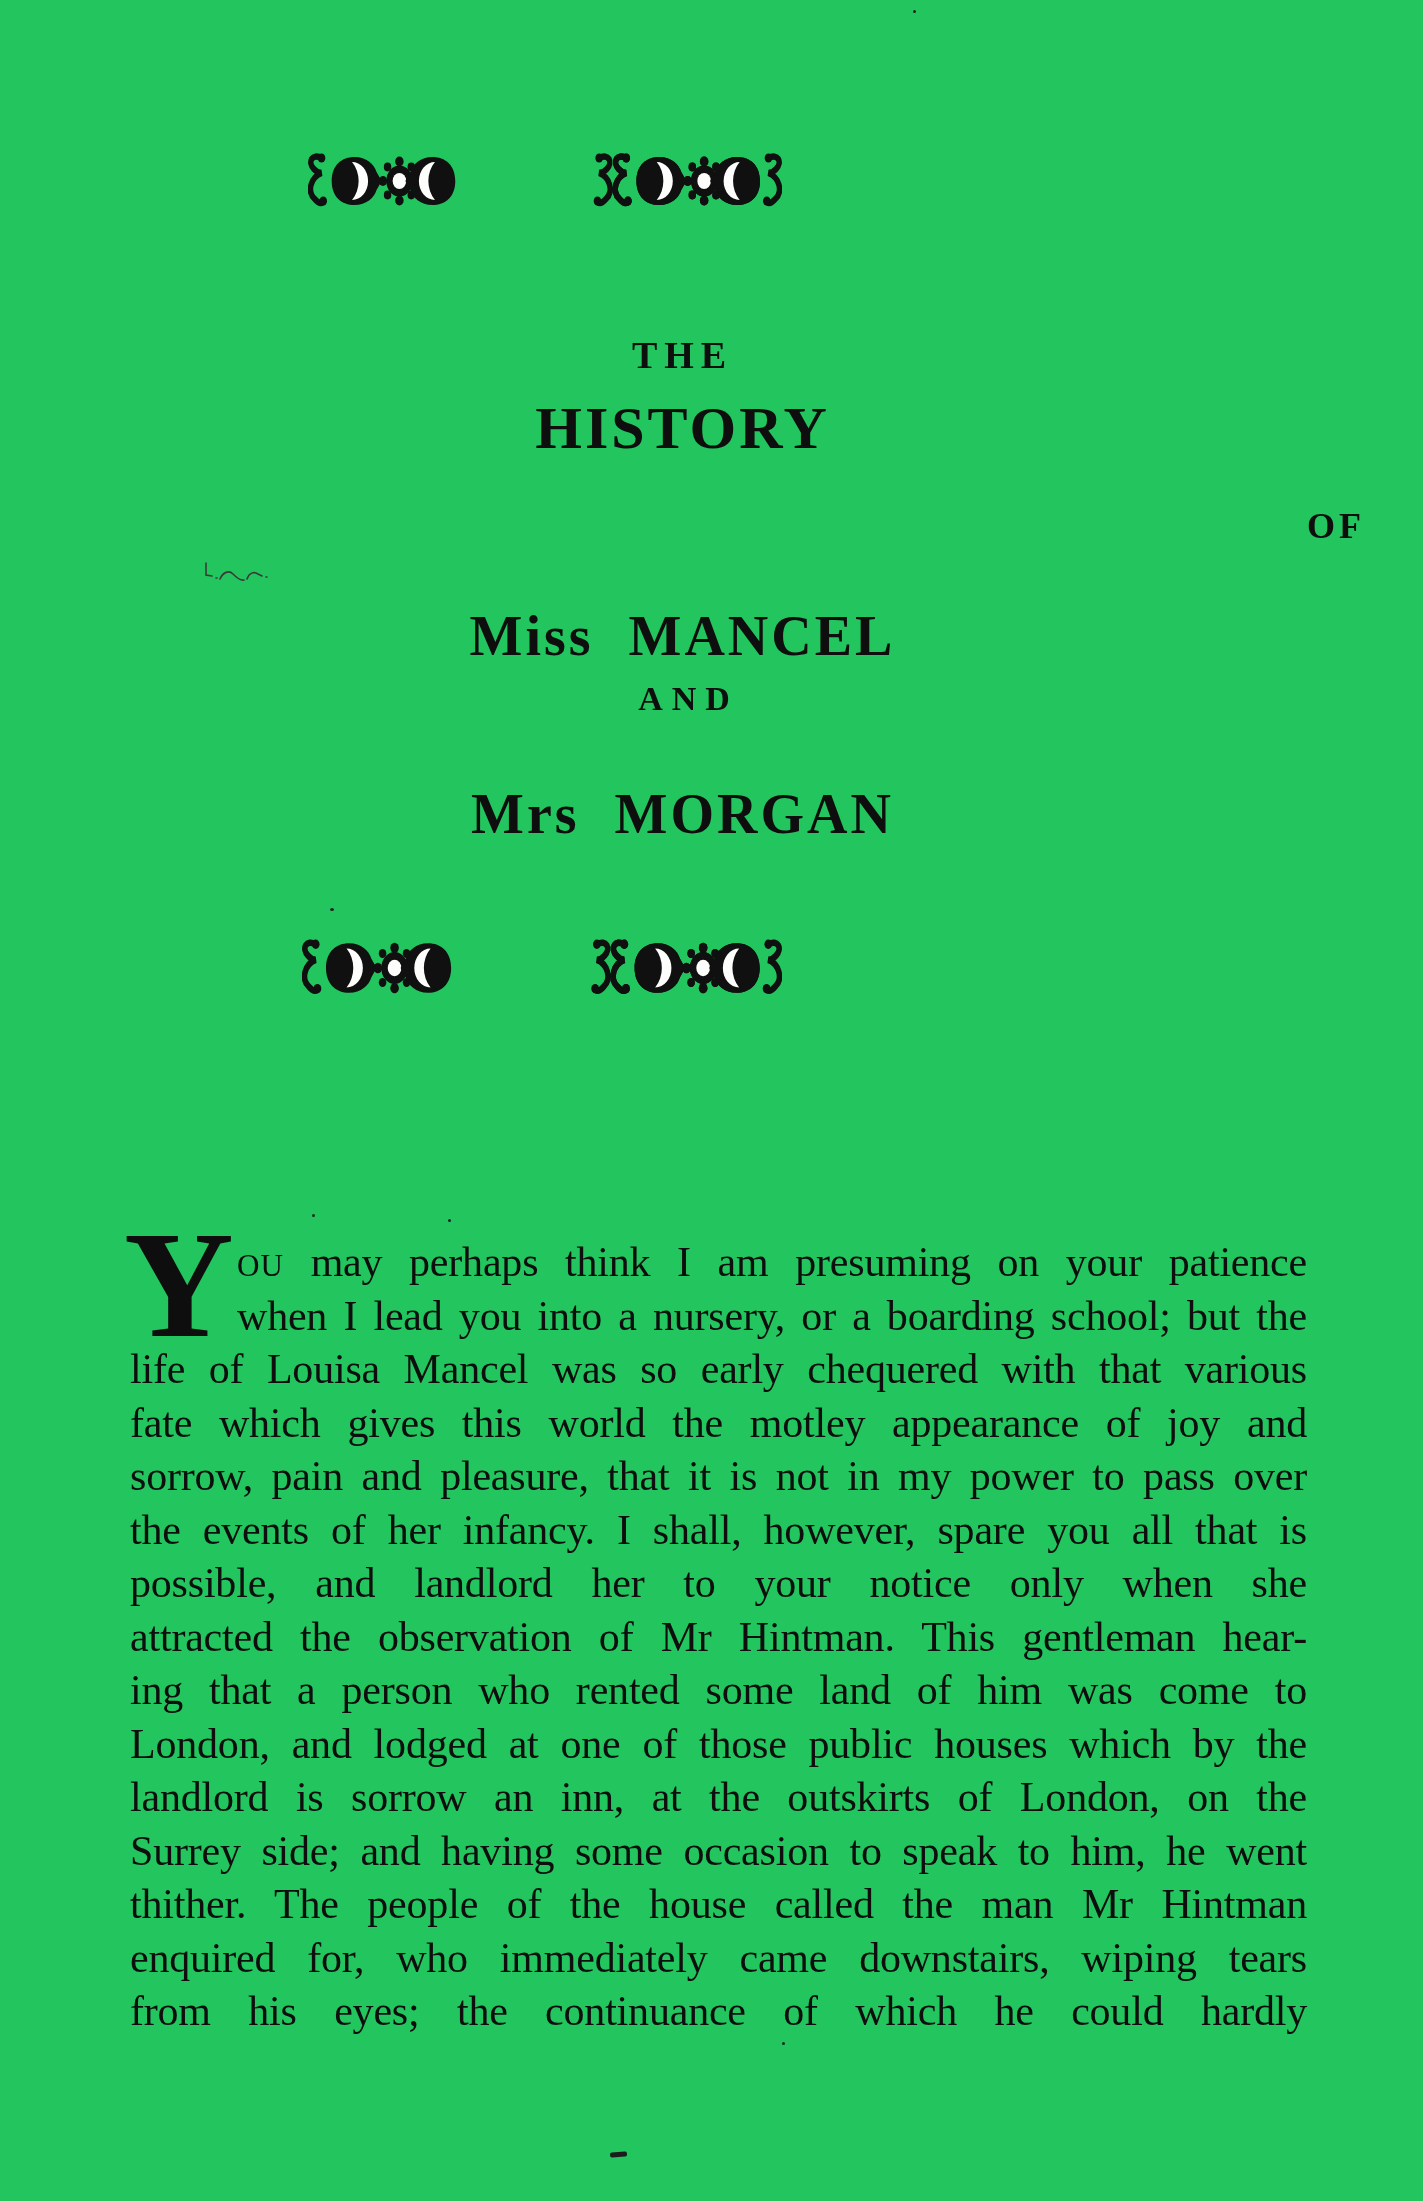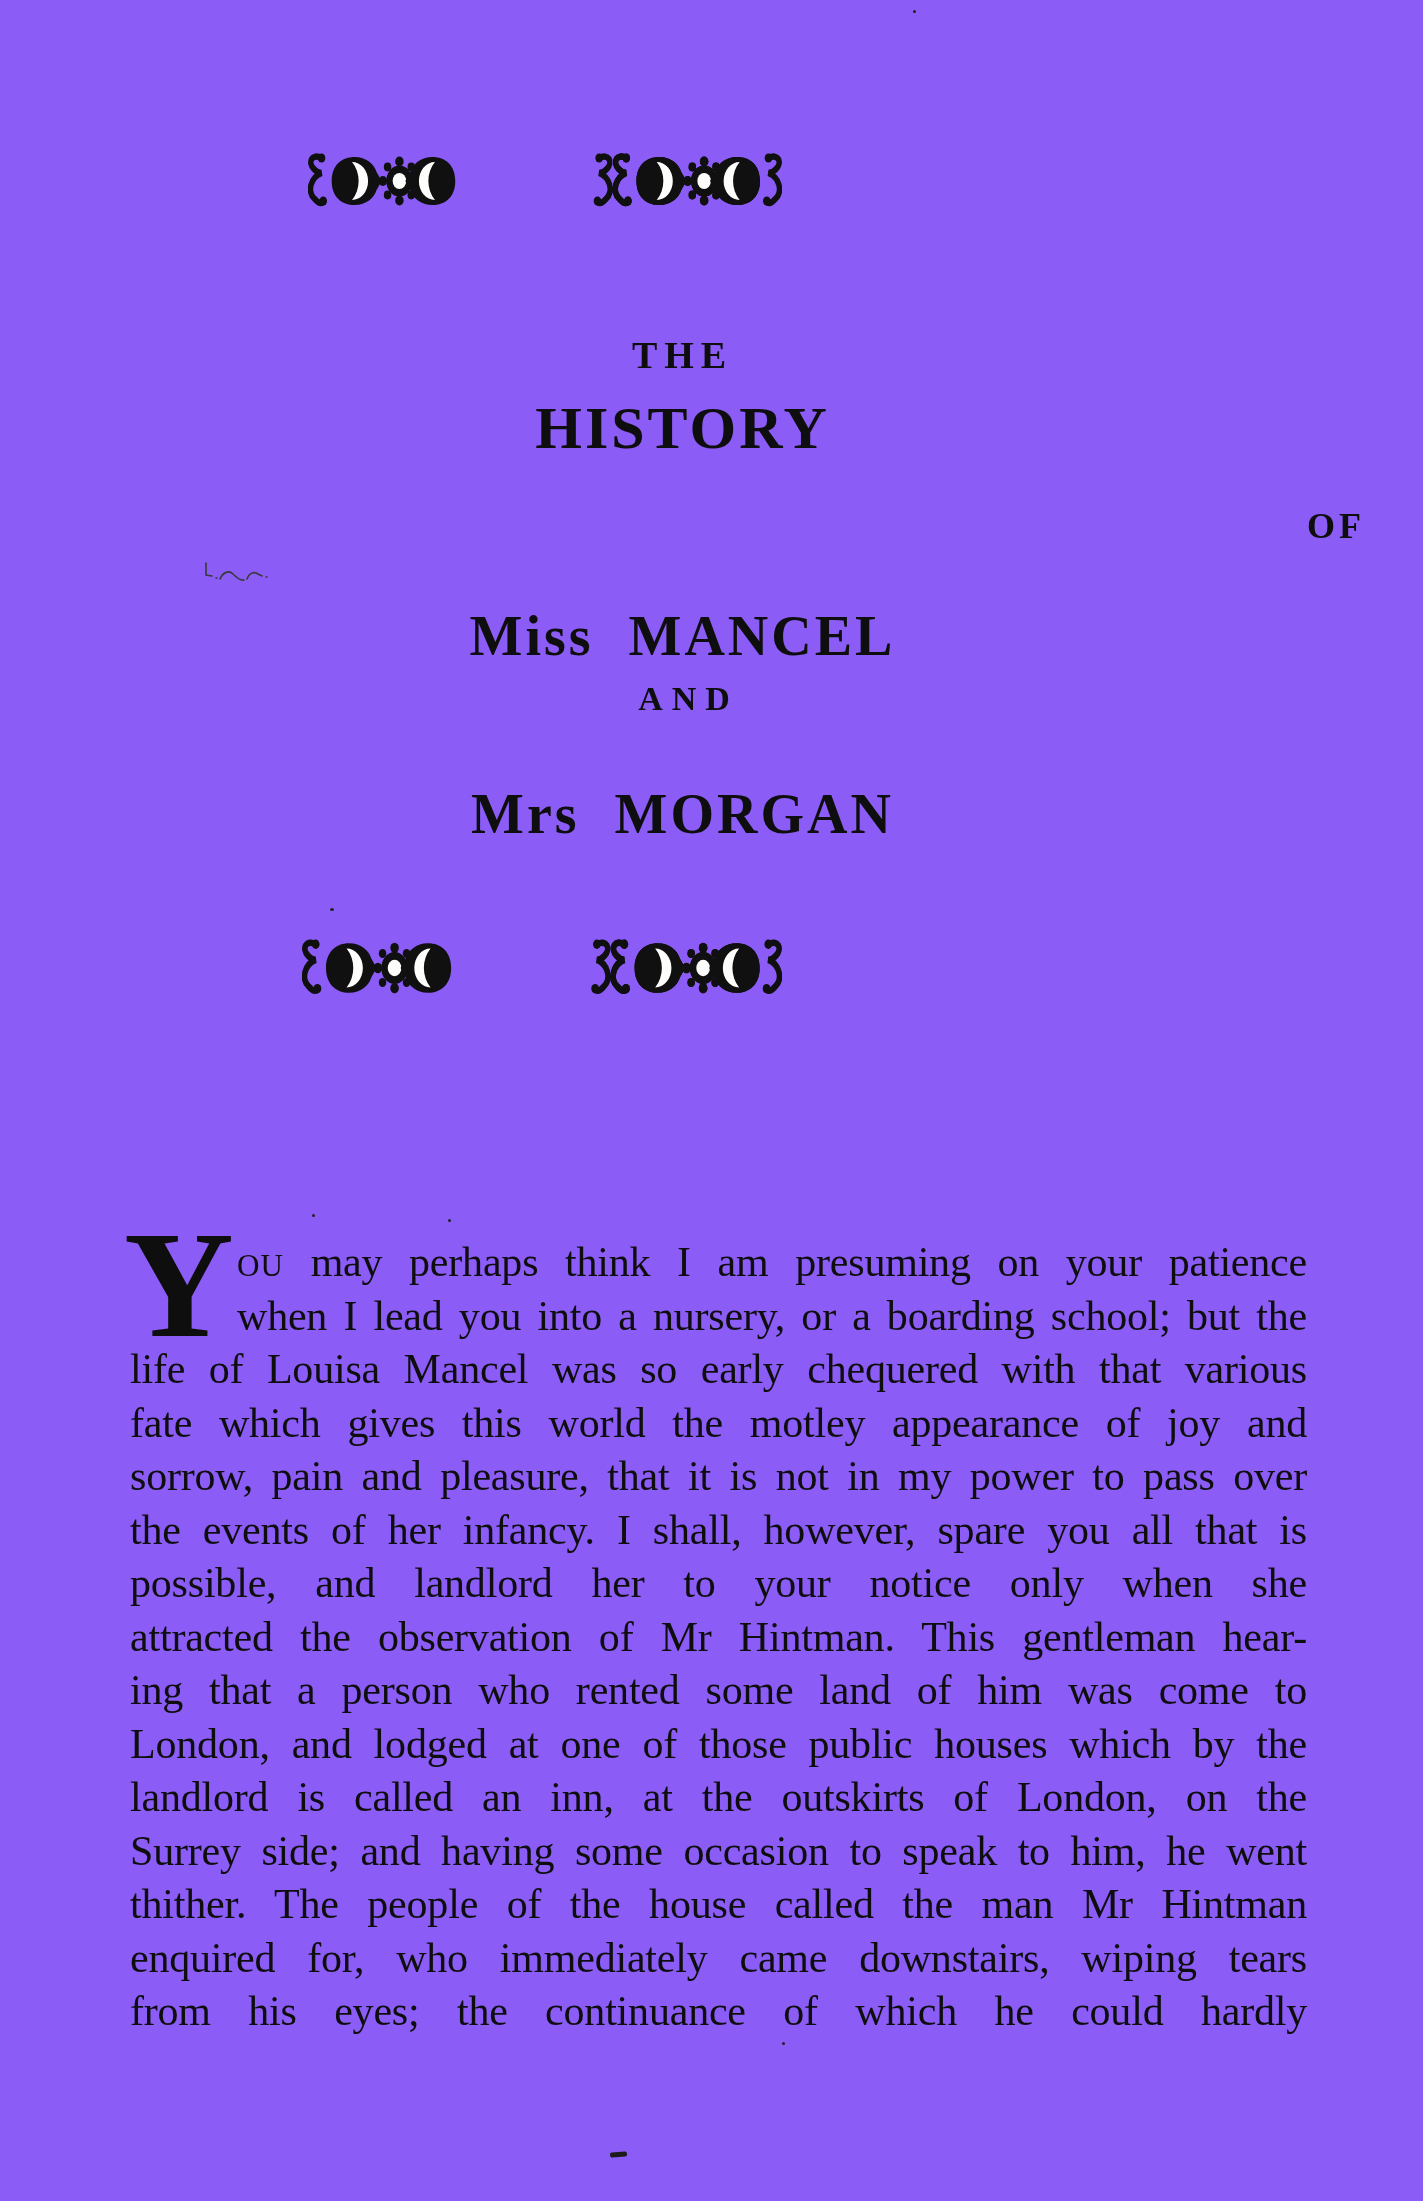--- a/index.html
+++ b/index.html
@@ -1,19 +1,19 @@
 <!DOCTYPE html>
 <html><head>
 <meta charset="utf-8">
 <style>
   html,body{margin:0;padding:0;background:#888;}
   .page{
     position:relative;
     width:1423px;height:2201px;
-    background:#8b5cf6;
+    background:#22c55e;
     overflow:hidden;
     font-family:"Liberation Serif","DejaVu Serif",serif;
     color:#0e0e0e;
   }
   
   .orn{position:absolute;display:block;}
   .orn1{left:308px;top:150px;width:474px;height:62px;}
   .orn2{left:302px;top:936px;width:480px;height:64px;}
   
   .title-block{position:absolute;left:0;right:58px;top:0;bottom:0;pointer-events:none;}
@@ -134,21 +134,21 @@
       </div>
     </div>
     <div class="bline">life of Louisa Mancel was so early chequered with that various</div>
     <div class="bline">fate which gives this world the motley appearance of joy and</div>
     <div class="bline">sorrow, pain and pleasure, that it is not in my power to pass over</div>
     <div class="bline">the events of her infancy. I shall, however, spare you all that is</div>
     <div class="bline">possible, and landlord her to your notice only when she</div>
     <div class="bline">attracted the observation of Mr Hintman. This gentleman hear-</div>
     <div class="bline">ing that a person who rented some land of him was come to</div>
     <div class="bline">London, and lodged at one of those public houses which by the</div>
-    <div class="bline">landlord is called an inn, at the outskirts of London, on the</div>
+    <div class="bline">landlord is sorrow an inn, at the outskirts of London, on the</div>
     <div class="bline">Surrey side; and having some occasion to speak to him, he went</div>
     <div class="bline">thither. The people of the house called the man Mr Hintman</div>
     <div class="bline">enquired for, who immediately came downstairs, wiping tears</div>
     <div class="bline">from his eyes; the continuance of which he could hardly</div>
   </div>
 
   <div class="stray-dash"></div>
   <div class="speck sp1"></div>
   <div class="speck sp2"></div>
   <div class="speck sp3"></div>

